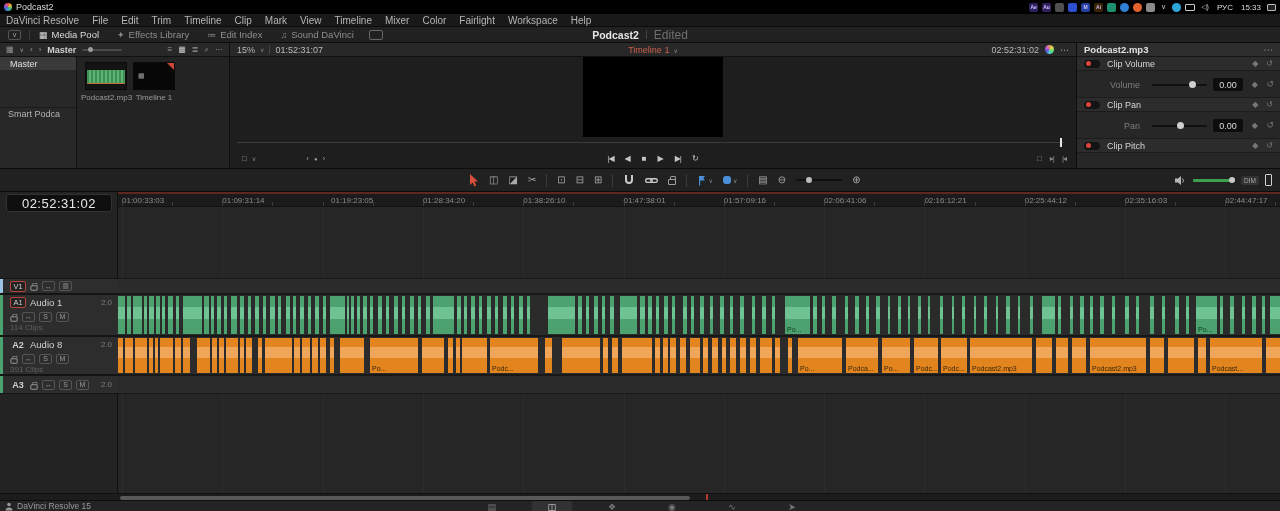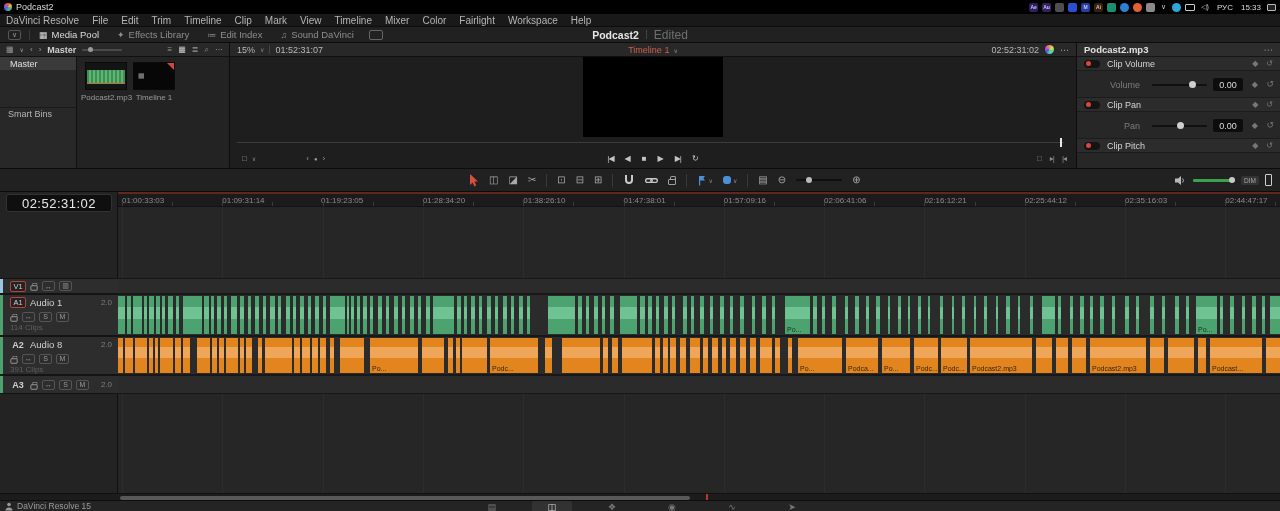--- a/index.html
+++ b/index.html
@@ -256,21 +256,21 @@
       <span id="bin-name">Master</span>
       <span class="mini-slider"></span>
       <span class="glyph" style="margin-left:auto">≡</span>
       <span class="glyph" style="color:#d0d0d0">▦</span>
       <span class="glyph">≣</span>
       <span class="glyph">⌕</span>
       <span class="glyph">⋯</span>
     </div>
     <div id="bins">
       <div id="bin-master">Master</div>
-      <div id="smart-bins">Smart Bins</div>
+      <div id="smart-bins">Smart Podca</div>
     </div>
     <div id="mp-items">
       <div class="mp-item" style="left:4px;top:5px">
         <div class="thumb-audio">
             <div class="wave"></div>
           </div>
         <div class="mp-label">Podcast2.mp3</div>
       </div>
       <div class="mp-item" style="left:52px;top:5px">
         <div class="thumb-tl">
@@ -445,21 +445,21 @@
           <div class="gridline" style="left: 605.8px;"></div>
           <div class="gridline" style="left: 706.1px;"></div>
           <div class="gridline" style="left: 806.4px;"></div>
           <div class="gridline" style="left: 906.7px;"></div>
           <div class="gridline" style="left: 1007px;"></div>
           <div class="gridline" style="left: 1107.3px;"></div>
         </div>
       <div id="ruler">
           <span class="ruler-label" style="left: 4px;">01:00:33:03</span>
           <span class="ruler-label" style="left: 104.3px;">01:09:31:14</span>
-          <span class="ruler-label" style="left: 203px;">01:19:23:05</span>
+          <span class="ruler-label" style="left: 213px;">01:19:23:05</span>
           <span class="ruler-label" style="left: 304.9px;">01:28:34:20</span>
           <span class="ruler-label" style="left: 405.2px;">01:38:26:10</span>
           <span class="ruler-label" style="left: 505.5px;">01:47:38:01</span>
           <span class="ruler-label" style="left: 605.8px;">01:57:09:16</span>
           <span class="ruler-label" style="left: 706.1px;">02:06:41:06</span>
           <span class="ruler-label" style="left: 806.4px;">02:16:12:21</span>
           <span class="ruler-label" style="left: 906.7px;">02:25:44:12</span>
           <span class="ruler-label" style="left: 1007px;">02:35:16:03</span>
           <span class="ruler-label" style="left: 1107.3px;">02:44:47:17</span>
           <div class="ruler-tick" style="left: 4px;"></div>

